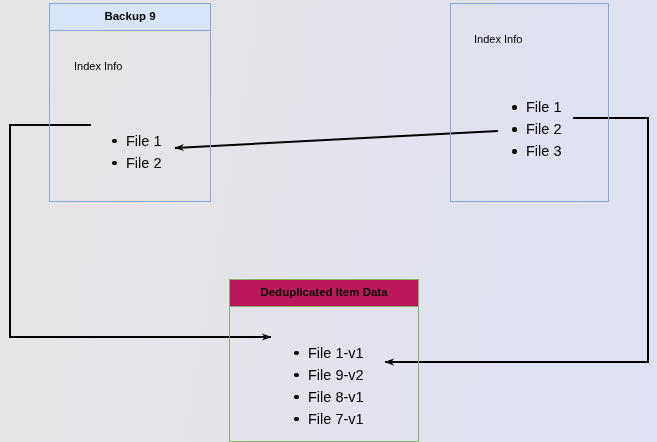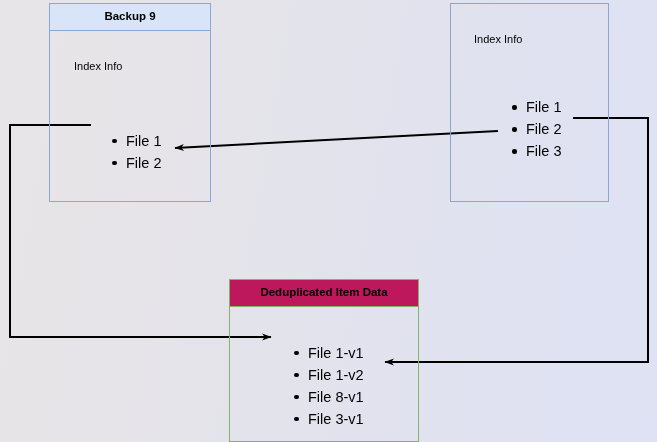--- a/index.html
+++ b/index.html
@@ -145,21 +145,21 @@
         <li>File 3</li>
       </ul>
     </div>
   </div>
 
   <div class="node node-green" style="left:229px; top:279px; width:190px; height:163px;">
     <div class="hdr">Deduplicated Item Data</div>
     <div class="body" style="height:144px;">
       <ul class="files" style="left:48px; top:19px;">
         <li>File 1-v1</li>
-        <li>File 1-v2</li>
+        <li>File 9-v2</li>
         <li>File 8-v1</li>
-        <li>File 3-v1</li>
+        <li>File 7-v1</li>
       </ul>
     </div>
   </div>
 
 
 </div>
 
 </body></html>

